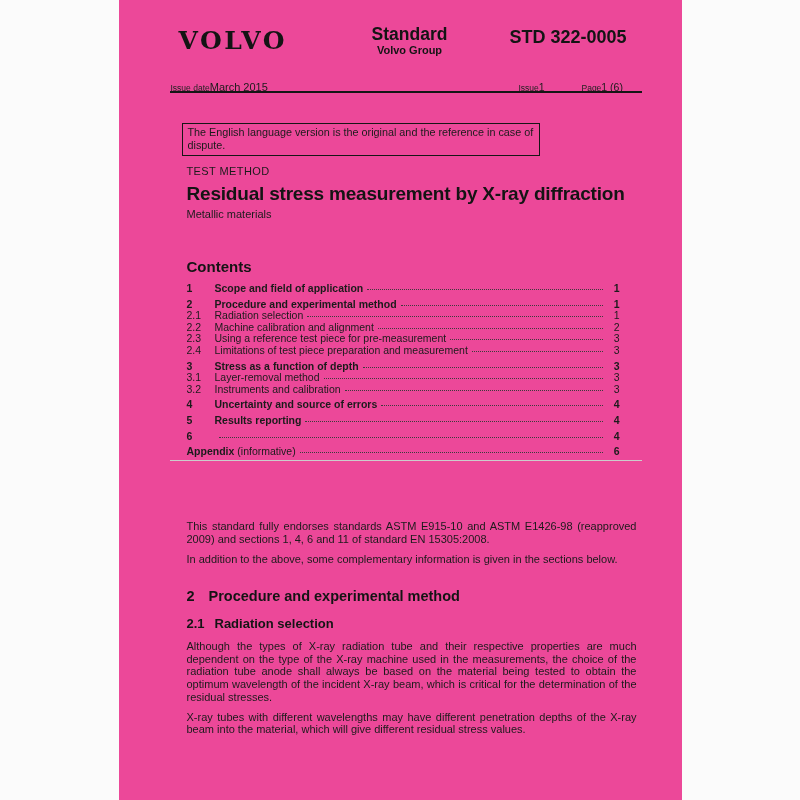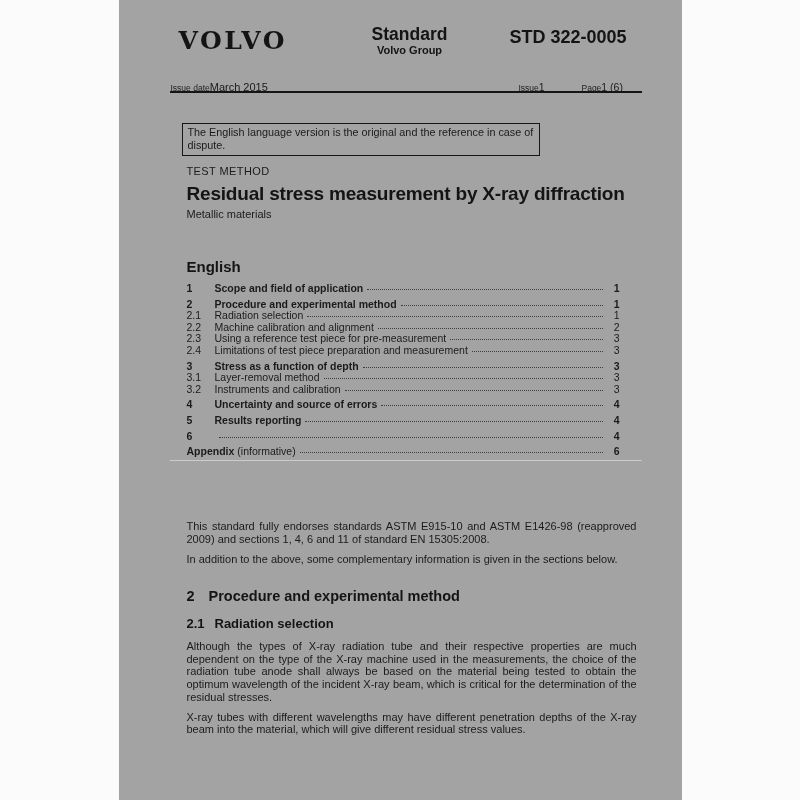--- a/index.html
+++ b/index.html
@@ -7,21 +7,21 @@
     width: 800px; height: 800px;
     background: #fbfbfb;
     font-family: "Liberation Sans", sans-serif;
     color: #1b1b1b;
     -webkit-font-smoothing: antialiased;
   }
   .page {
     position: relative;
     width: 563px; height: 800px;
     margin: 0 auto;
-    background: #a3a3a3;
+    background: #ec4899;
     overflow: hidden;
   }
   .abs { position: absolute; }
 
   
   .logo {
     left: 60px; top: 26px;
     font-family: "DejaVu Serif", serif;
     font-weight: 900; font-size: 25px; letter-spacing: 2.5px;
     color: #141414;
@@ -113,21 +113,21 @@
   <div class="abs header-rule"></div>
 
   <div class="abs notice-box">
     <span>The English language version is the original and the reference in case of dispute.</span>
   </div>
 
   <div class="abs doc-kind">TEST METHOD</div>
   <div class="abs doc-title">Residual stress measurement by X-ray diffraction</div>
   <div class="abs doc-subtitle">Metallic materials</div>
 
-  <div class="abs contents-heading">English</div>
+  <div class="abs contents-heading">Contents</div>
 
   <div class="abs toc">
     <div class="toc-row bold">
       <span class="toc-num">1</span>
         <span class="toc-title">Scope and field of application</span>
         <span class="toc-dots"></span>
         <span class="toc-page">1</span>
     </div>
     <div class="toc-row bold">
       <span class="toc-num">2</span>

